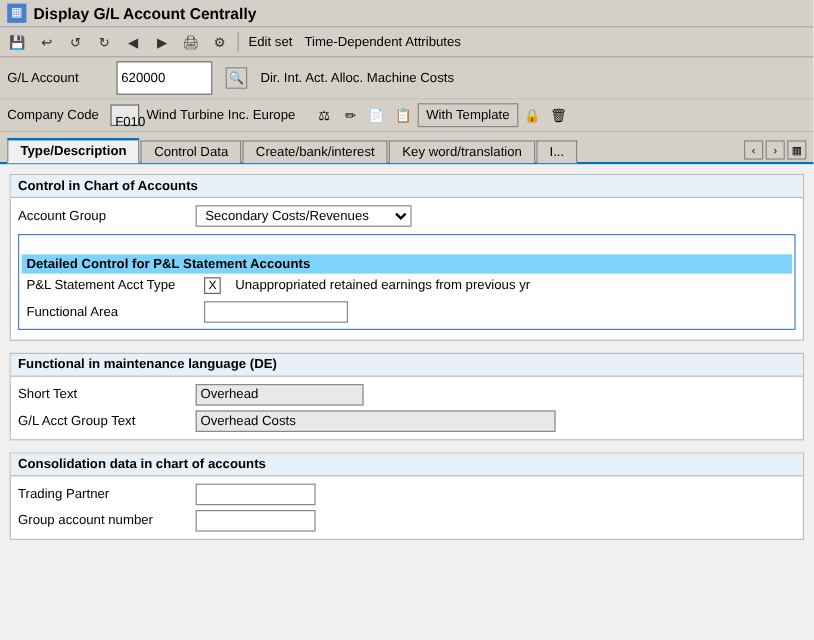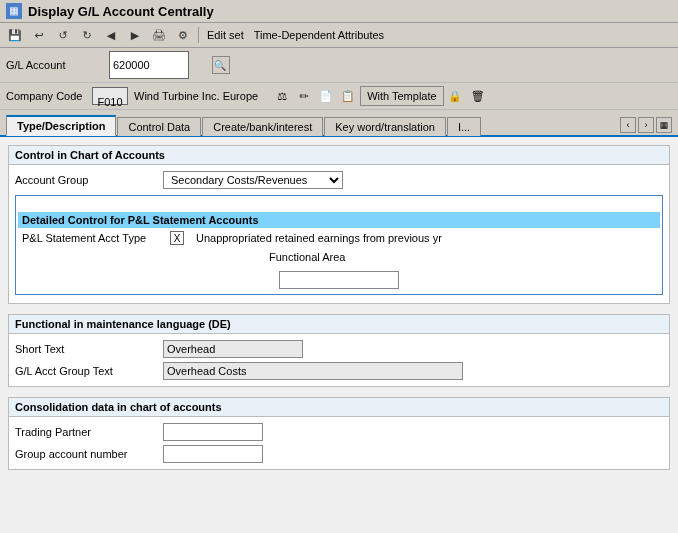--- a/index.html
+++ b/index.html
@@ -70,21 +70,21 @@
       font-size: 11px;
       color: #000;
     }
     
     .account-row {
       background: #d4d0c8;
       border-bottom: 1px solid #bbb;
       padding: 3px 6px;
       display: flex;
       align-items: center;
-      gap: 23px;
+      gap: 11px;
     }
     .account-label {
       font-size: 11px;
       color: #000;
       min-width: 80px;
     }
     .account-input {
       border: 1px solid #666;
       padding: 13px 3px;
       font-size: 11px;
@@ -112,21 +112,21 @@
       border-bottom: 1px solid #bbb;
       padding: 3px 6px;
       display: flex;
       align-items: center;
       gap: 6px;
     }
     .company-code-box {
       border: 1px solid #666;
       padding: 8px 3px;
       font-size: 11px;
-      width: 36px;
+      width: 24px;
       height: 18px;
       background: #e8e8e8;
       text-align: center;
     }
     .company-name {
       font-size: 11px;
       color: #000;
     }
     .company-actions {
       display: flex;
@@ -305,20 +305,21 @@
   <button class="toolbar-btn">⚙</button>
   <div class="toolbar-separator"></div>
   <button class="toolbar-text-btn">Edit set</button>
   <button class="toolbar-text-btn">Time-Dependent Attributes</button>
 </div>
 
 <div class="account-row">
   <span class="account-label">G/L Account</span>
   <input class="account-input" type="text" value="620000" style="">
   <button class="account-search-btn">🔍</button>
+  <span class="account-name">Dir. Int. Act. Alloc. Machine Costs</span>
 </div>
 
 <div class="company-row">
   <span class="account-label">Company Code</span>
   <span class="company-code-box">F010</span>
   <span class="company-name">Wind Turbine Inc. Europe</span>
   <div class="company-actions">
     <button class="icon-btn">⚖</button>
     <button class="icon-btn">✏</button>
     <button class="icon-btn">📄</button>
@@ -358,21 +359,21 @@
 
       <div class="sub-section">
         <div class="sub-section-title">Detailed Control for P&amp;L Statement Accounts</div>
 
         <div class="form-row" style="padding: 3px 4px;">
           <span class="form-label">P&amp;L Statement Acct Type</span>
           <span class="checkbox-cell">X</span>
           <span class="form-value">Unappropriated retained earnings from previous yr</span>
         </div>
 
-        <div class="form-row" style="padding: 3px 4px; flex-direction: column;">
+        <div class="form-row" style="padding: 3px 4px;">
           <span class="form-label">Functional Area</span>
           <input class="form-input-white" type="text" style="width: 120px;">
         </div>
       </div>
 
     </div>
   </div>
 
   <div class="section">
     <div class="section-title">Functional in maintenance language (DE)</div>

